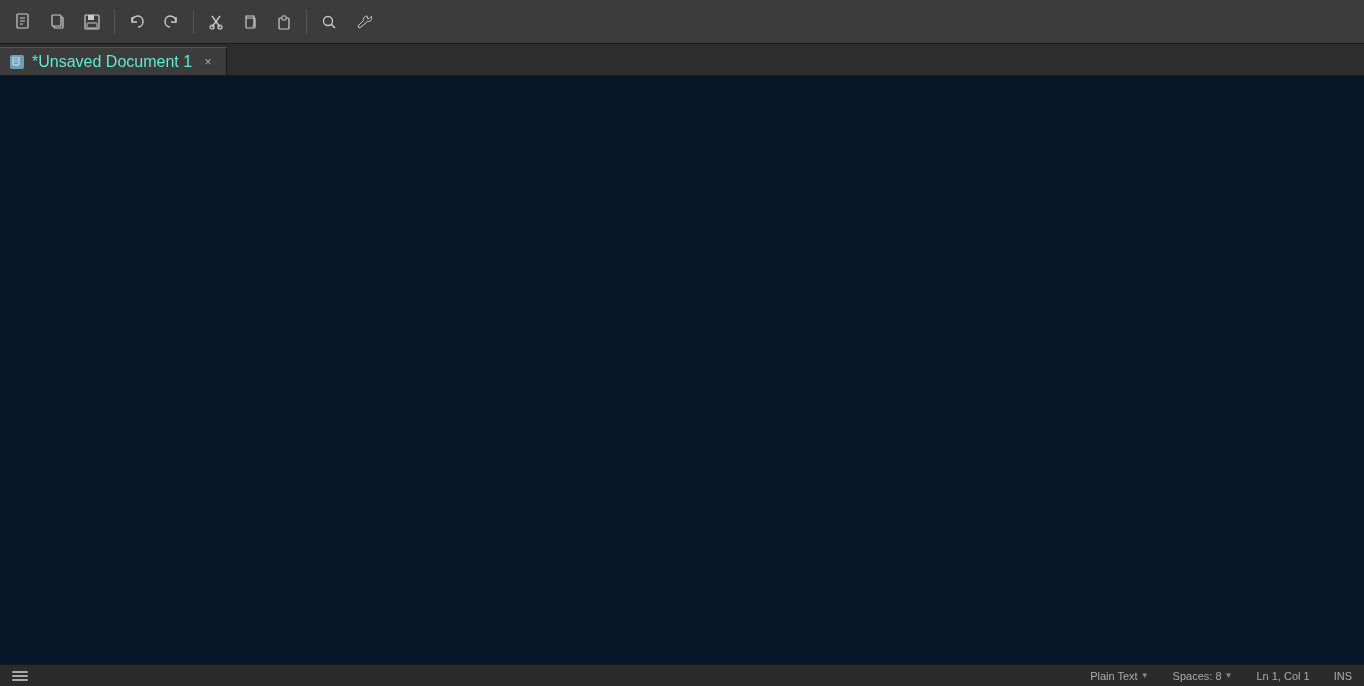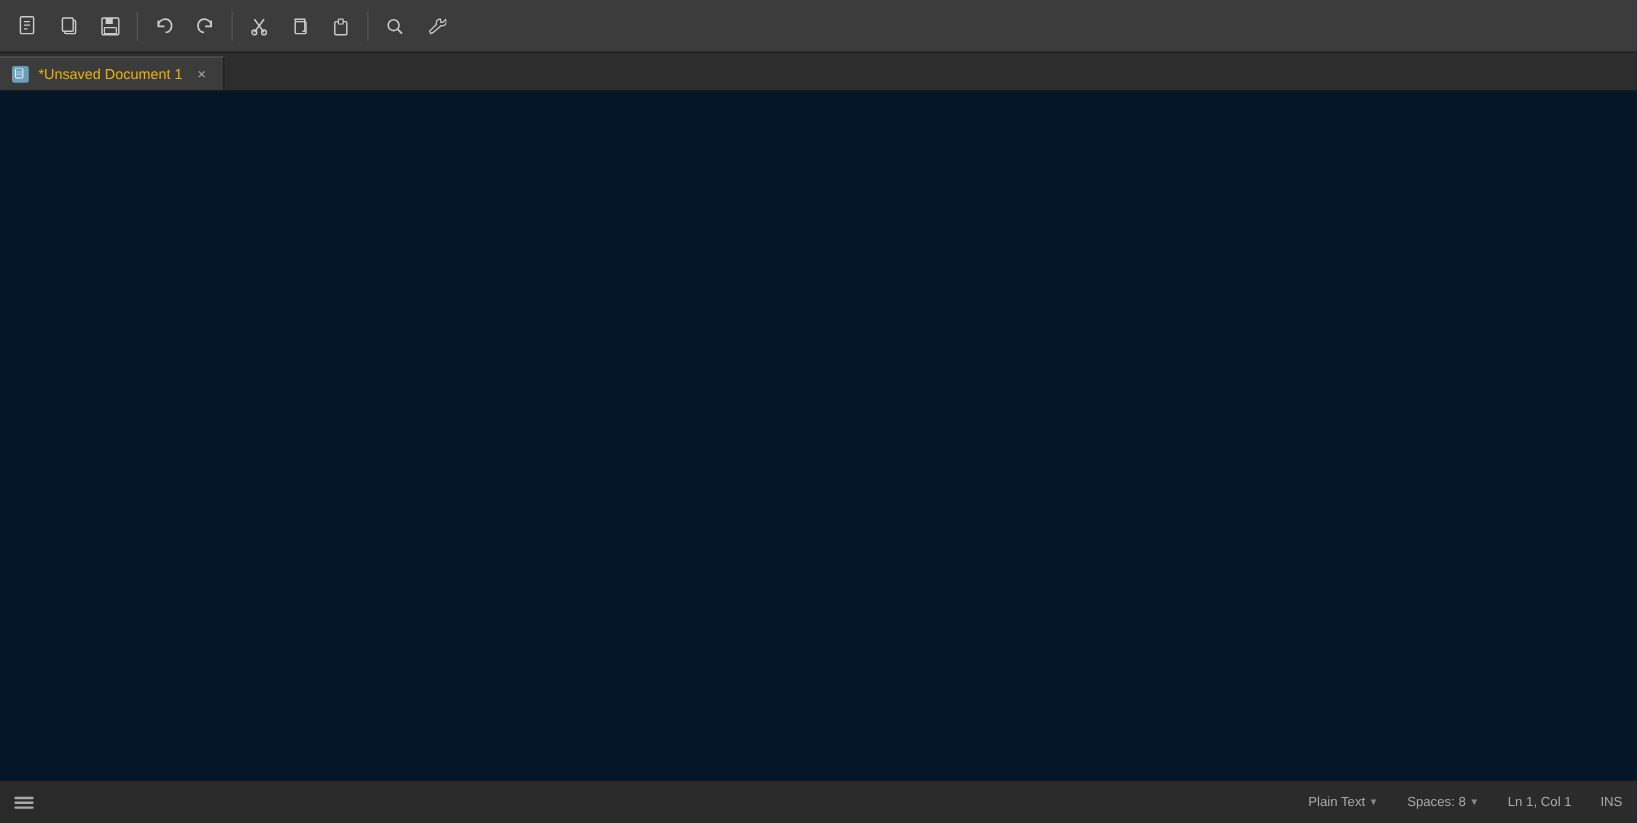--- a/index.html
+++ b/index.html
@@ -74,22 +74,22 @@
       height: 14px;
       background: #6a9fbb;
       border-radius: 2px;
       flex-shrink: 0;
       display: flex;
       align-items: center;
       justify-content: center;
     }
 
     .tab-title {
-      font-size: 12px;
-      color: #eab308;
+      font-size: 16px;
+      color: #5eead4;
       white-space: nowrap;
     }
 
     .tab-close {
       width: 16px;
       height: 16px;
       background: transparent;
       border: none;
       color: #aaaaaa;
       cursor: pointer;
@@ -104,21 +104,21 @@
     
     #editor {
       flex: 1;
       background: #041628;
       position: relative;
       overflow: hidden;
     }
 
     
     #statusbar {
-      height: 36px;
+      height: 22px;
       background: #2b2b2b;
       display: flex;
       align-items: center;
       justify-content: space-between;
       padding: 0 8px;
       border-top: 1px solid #1a1a1a;
     }
 
     .statusbar-left {
       display: flex;

